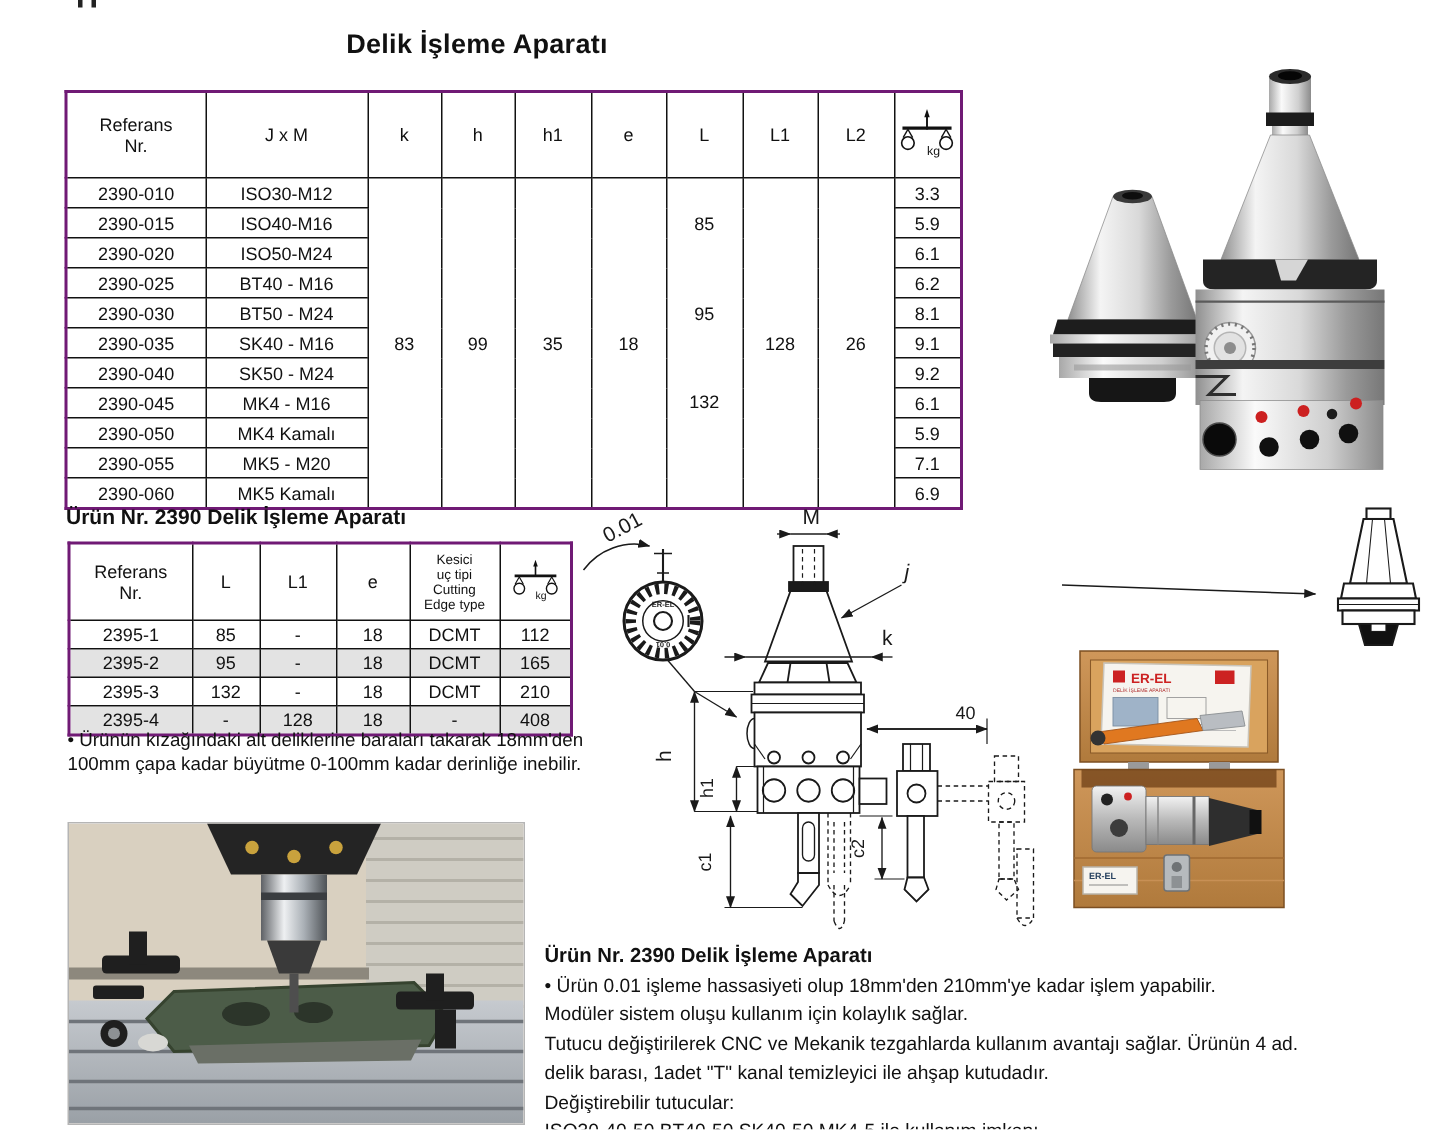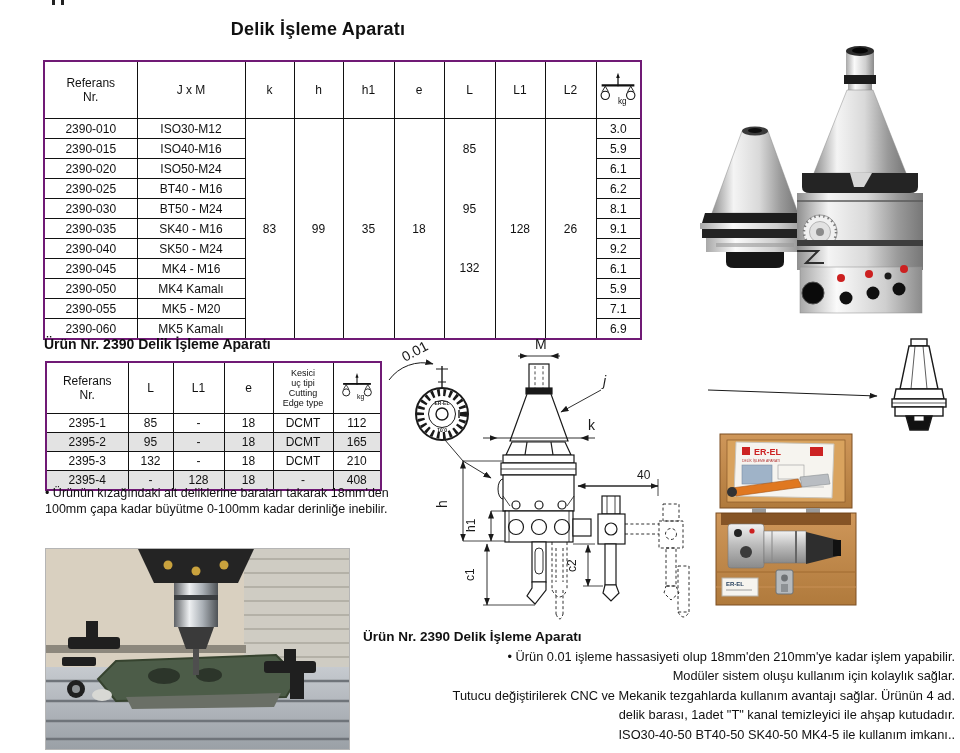--- a/index.html
+++ b/index.html
@@ -38,21 +38,21 @@
   #table2 th.edge{font-size:9px;line-height:10px;}
 
   #note1{left:45px;top:467px;width:348px;font-size:12.5px;line-height:16px;margin-top:18px;}
 
   
   #moduler-note{left:712px;top:358px;width:178px;font-size:11px;line-height:14px;}
 
   
   #bottom-text{left:363px;top:629px;width:592px;}
   #bottom-heading{font-size:13.5px;font-weight:bold;margin-bottom:3px;}
-  .btm-line{font-size:12.8px;line-height:19.4px;text-align:right;}
+  .btm-line{font-size:12.8px;line-height:19.4px;}
 
   
   #machine-photo{left:45px;top:548px;width:303px;height:200px;border:1px solid #b5b5b5;}
 
   svg text{font-family:"Liberation Sans", sans-serif;}
 </style>
 </head>
 <body>
 
 <div id="page">
@@ -113,21 +113,21 @@
           <td rowspan="11">99</td>
           <td rowspan="11">35</td>
           <td rowspan="11">18</td>
           <td rowspan="11" class="lcol">
             <span style="top: 13.6364%;">85</span>
             <span style="top: 40.9091%;">95</span>
             <span style="top: 68.1818%;">132</span>
           </td>
           <td rowspan="11">128</td>
           <td rowspan="11">26</td>
-          <td>3.0</td>
+          <td>3.3</td>
         </tr>
         <tr>
           <td>2390-015</td>
           <td>ISO40-M16</td>
           <td>5.9</td>
         </tr>
         <tr>
           <td>2390-020</td>
           <td>ISO50-M24</td>
           <td>6.1</td>
@@ -589,17 +589,18 @@
     </svg>
   </div>
 
   <div class="abs" id="bottom-text">
     <div id="bottom-heading">Ürün Nr. 2390 Delik İşleme Aparatı</div>
     <div id="bottom-lines">
         <div class="btm-line">• Ürün 0.01 işleme hassasiyeti olup 18mm'den 210mm'ye kadar işlem yapabilir.</div>
         <div class="btm-line">Modüler sistem oluşu kullanım için kolaylık sağlar.</div>
         <div class="btm-line">Tutucu değiştirilerek CNC ve Mekanik tezgahlarda kullanım avantajı sağlar. Ürünün 4 ad.</div>
         <div class="btm-line">delik barası, 1adet "T" kanal temizleyici ile ahşap kutudadır.</div>
+        <div class="btm-line">Değiştirebilir tutucular:</div>
         <div class="btm-line">ISO30-40-50 BT40-50 SK40-50 MK4-5 ile kullanım imkanı..</div>
       </div>
   </div>
 
 </div>
 
 </body></html>

